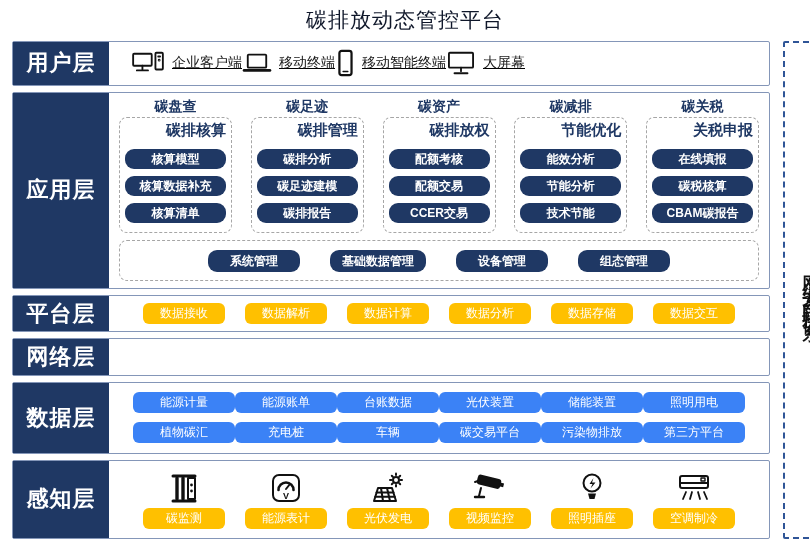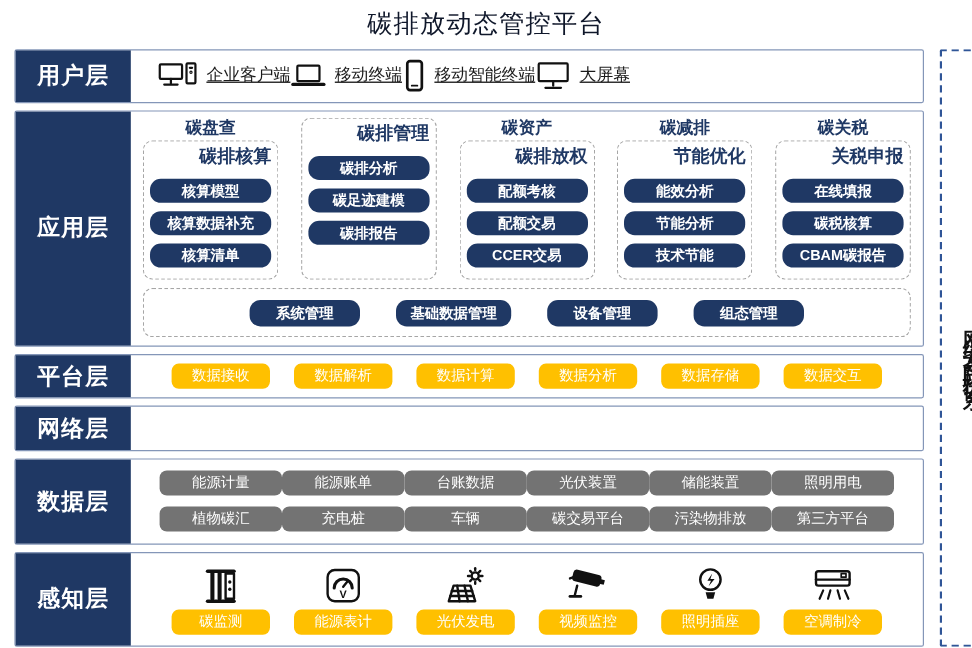--- a/index.html
+++ b/index.html
@@ -8,21 +8,21 @@
   .page { width:810px; height:540px; position:relative; }
 
   .title { text-align:center; padding-top:6px; font-size:21px; font-weight:normal;
     color:#0f172a; letter-spacing:1px; }
 
   .content { display:flex; margin:7px 8px 0 12px; gap:13px; height:498px; }
   .layers { flex:1; display:flex; flex-direction:column; gap:6px; }
 
   .layer { display:flex; border:1.5px solid #8496B8; border-radius:2px; background:#fff; }
   .layer-label { width:96px; flex:0 0 96px; background:#1F3864; color:#fff;
-    font-size:19px; font-weight:bold; display:flex; align-items:center;
+    font-size:22px; font-weight:bold; display:flex; align-items:center;
     justify-content:center; letter-spacing:1px; }
   .layer-body { flex:1; position:relative; }
 
   .layer-user { height:45px; }
   .user-body { display:flex; align-items:center; justify-content:flex-start;
     padding:0 58px 0 22px;text-decoration:underline; }
   .user-item { display:flex; align-items:center; gap:7px; }
   .user-item .ulabel { font-size:14px; color:#1a1a1a; }
   .uicon svg { display:block; }
 
@@ -48,21 +48,21 @@
     padding:4px 0; width:82px; text-align:center; line-height:13px; }
 
   .layer-network { height:38px; }
   .network-body { display:flex; align-items:center; justify-content:center; }
   .network-text { font-size:17px; color:#3b3b3b; }
 
   .layer-data { height:73px; }
   .data-body { display:flex; flex-direction:column; justify-content:center; gap:9px;
     padding:0 24px; }
   .data-row { display:grid; grid-template-columns:repeat(6,1fr); justify-items:center; }
-  .dchip { background:#737373; color:#fff; font-size:12px; border-radius:6px;
+  .dchip { background:#3b82f6; color:#fff; font-size:12px; border-radius:6px;
     padding:4px 4px; width:102px; text-align:center; line-height:13px; }
 
   .layer-sensing { height:80px; }
   .sense-body { display:grid; grid-template-columns:repeat(6,1fr); justify-items:center;
     align-items:center; padding:4px 24px 6px; height:100%; }
   .sense-item { display:flex; flex-direction:column; align-items:center; }
   .sense-item .sicon { height:36px; display:flex; align-items:flex-end; justify-content:center; }
   .sense-item .ochip { margin-top:4px; }
 
   .security { width:56px; flex:0 0 56px; border:2px dashed #2F5597; border-radius:2px;
@@ -137,20 +137,21 @@
               <div class="app-cat">碳盘查</div>
               <div class="app-box">
                 <div class="app-module">碳排核算</div>
                 <div class="chip">核算模型</div>
                 <div class="chip">核算数据补充</div>
                 <div class="chip">核算清单</div>
               </div>
             </div>
 
             <div class="app-col">
+              <div class="app-cat">碳足迹</div>
               <div class="app-box">
                 <div class="app-module">碳排管理</div>
                 <div class="chip">碳排分析</div>
                 <div class="chip">碳足迹建模</div>
                 <div class="chip">碳排报告</div>
               </div>
             </div>
 
             <div class="app-col">
               <div class="app-cat">碳资产</div>

